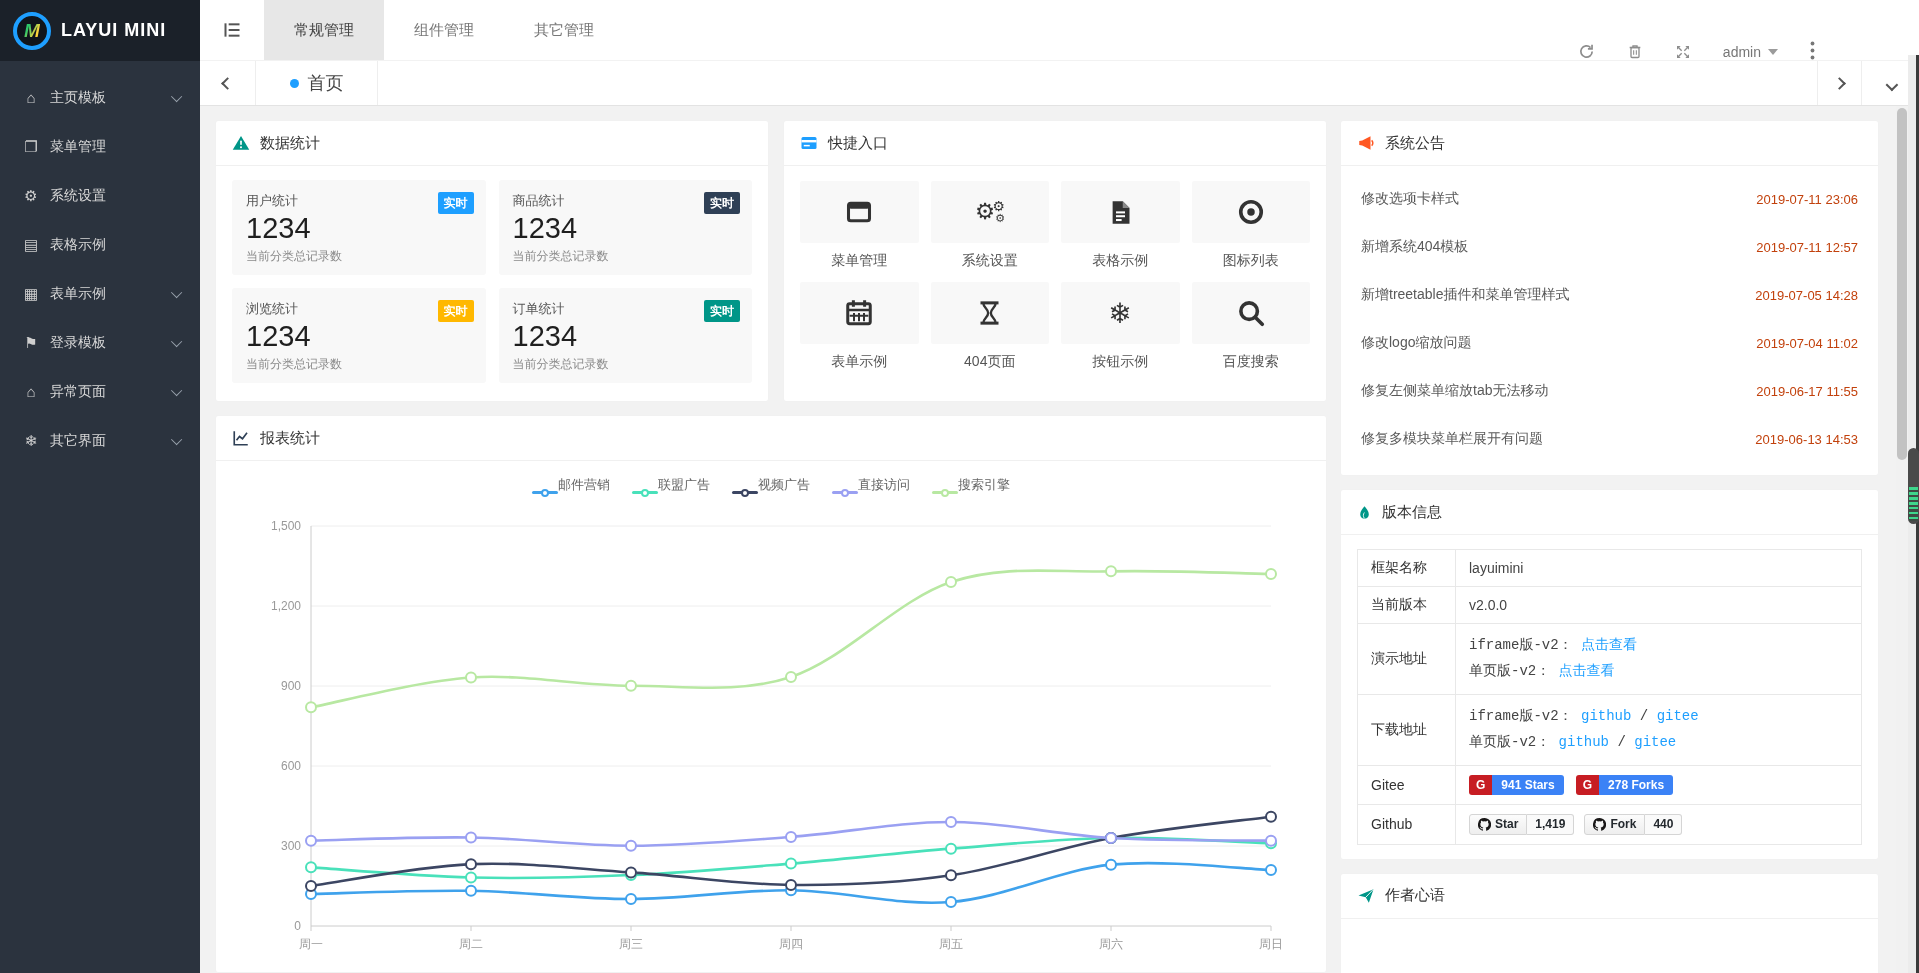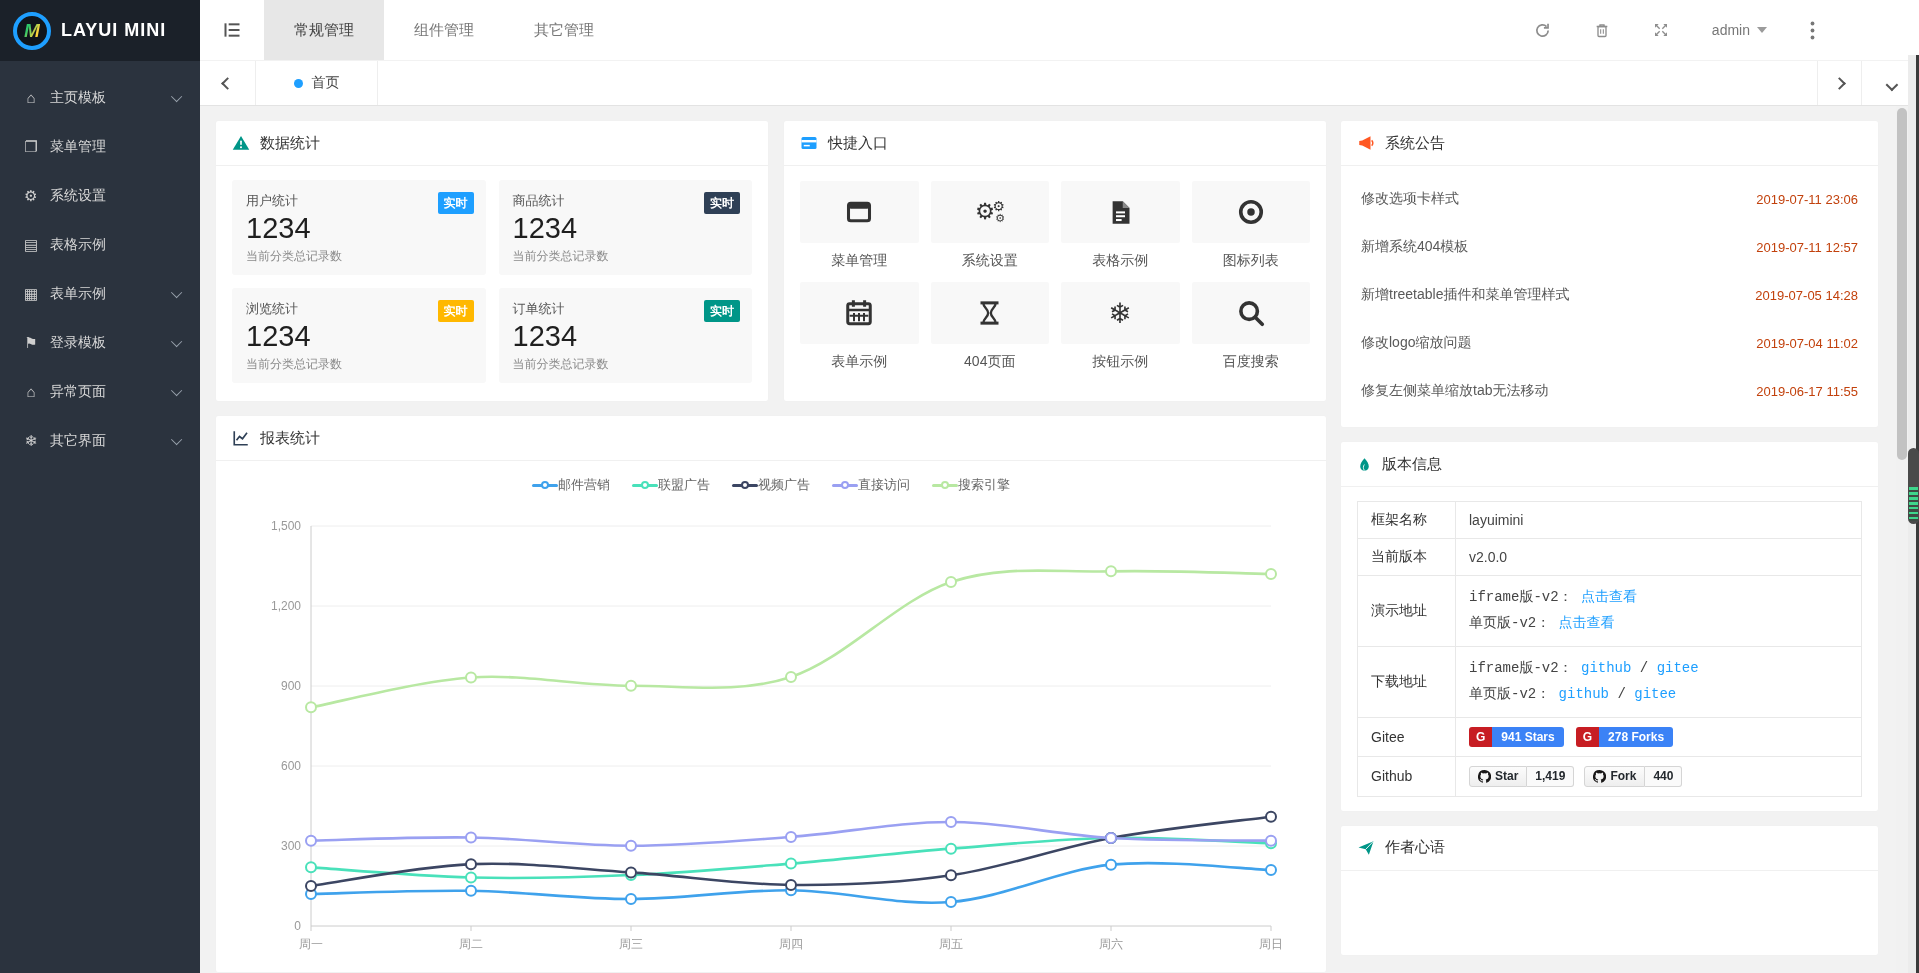--- a/index.html
+++ b/index.html
@@ -20,29 +20,29 @@
   .mi-label { flex:1; }
   .mi-chev { width:8px; height:8px; border-left:1.6px solid #98a1ac; border-bottom:1.6px solid #98a1ac; transform:rotate(-45deg) translateY(-2px); }
 
   
   .main { flex:1; display:flex; flex-direction:column; min-width:0; }
   .topbar { height:61px; background:#fff; display:flex; align-items:stretch; flex-shrink:0; border-bottom:1px solid #f2f2f2; }
   .burger { width:64px; display:flex; align-items:center; justify-content:center; cursor:pointer; }
   .top-tabs { display:flex; }
   .top-tab { padding:0 30px; display:flex; align-items:center; font-size:15px; color:#777; cursor:pointer; }
   .top-tab.active { background:#e7e7e7; color:#444; }
-  .top-right { margin-left:auto; display:flex; align-items:center; gap:43px; padding-right:104px; }
+  .top-right { margin-left:auto; display:flex; align-items:flex-end; gap:32px; padding-right:104px; }
   .tb-icon { display:flex; align-items:center; cursor:pointer; }
   .admin-wrap { display:flex; align-items:center; gap:7px; cursor:pointer; }
   .admin-name { font-size:14px; color:#777; }
 
   .tabbar { height:45px; background:#fff; border-bottom:1px solid #e3e3e3; display:flex; align-items:stretch; flex-shrink:0; }
   .tbb { display:flex; align-items:center; justify-content:center; cursor:pointer; }
   .tb-left { width:56px; border-right:1px solid #eee; }
-  .tb-home { width:122px; border-right:1px solid #eee; gap:9px; font-size:14px; color:#444; }
+  .tb-home { width:122px; border-right:1px solid #eee; gap:9px; font-size:18px; color:#444; }
   .dot { width:9px; height:9px; border-radius:50%; background:#1E9FFF; }
   .tb-fill { flex:1; }
   .tb-next { width:44px; border-left:1px solid #eee; }
   .tb-down { width:58px; border-left:1px solid #eee; }
   .chev { width:9px; height:9px; border-left:2px solid #555; border-bottom:2px solid #555; display:inline-block; }
   .chev.left  { transform:rotate(45deg); }
   .chev.right { transform:rotate(225deg); }
   .chev.down  { transform:rotate(-45deg) translateY(2px); }
 
   .content { flex:1; padding:14px 0 0 15px; display:flex; gap:13px; overflow:hidden; }
@@ -64,21 +64,21 @@
   .stat-badge { position:absolute; top:12px; right:12px; color:#fff; font-size:12px; font-weight:bold; padding:2.5px 6px; border-radius:2px; }
 
   .quick-grid { display:grid; grid-template-columns:repeat(4,1fr); gap:12px; padding:15px 16px; }
   .q-cell { text-align:center; cursor:pointer; }
   .q-box { background:#f8f8f8; height:62px; display:flex; align-items:center; justify-content:center; border-radius:2px; }
   .q-label { font-size:14px; color:#555; margin-top:9px; }
 
   
   .chart-card { flex:1; display:flex; flex-direction:column; overflow:hidden; }
   .legend { display:flex; justify-content:center; align-items:center; gap:22px; padding:15px 0 2px; font-size:13px; color:#666; }
-  .lg-item { display:flex; align-items:center; cursor:pointer; }
+  .lg-item { display:flex; align-items:flex-end; cursor:pointer; }
   .lg-line { display:inline-block; width:26px; height:3px; border-radius:2px; position:relative; }
   .lg-ring { position:absolute; left:50%; top:50%; transform:translate(-50%,-50%); width:8px; height:8px; border:2px solid; border-radius:50%; background:#fff; }
   .chart-wrap { padding:0 15px; }
 
   
   .notice-list { list-style:none; padding:9px 20px 12px; }
   .notice-item { height:48px; display:flex; align-items:center; justify-content:space-between; font-size:14px; color:#595959; cursor:pointer; }
   .notice-date { color:#c2410c; font-size:13px; }
 
   .v-table { width:calc(100% - 32px); margin:14px 16px; border-collapse:collapse; font-size:14px; color:#444; }
@@ -496,20 +496,24 @@
               <span class="notice-date">2019-07-05 14:28</span>
             </li>
             <li class="notice-item">
               <span class="notice-text">修改logo缩放问题</span>
               <span class="notice-date">2019-07-04 11:02</span>
             </li>
             <li class="notice-item">
               <span class="notice-text">修复左侧菜单缩放tab无法移动</span>
               <span class="notice-date">2019-06-17 11:55</span>
             </li>
+            <li class="notice-item">
+              <span class="notice-text">修复多模块菜单栏展开有问题</span>
+              <span class="notice-date">2019-06-13 14:53</span>
+            </li>
           </ul>
       </div>
 
       <div class="card">
         <div class="card-h">
           <svg width="15" height="17" viewBox="0 0 24 24">
               <path d="M12 2C7.5 7 5.2 11 5.2 15a6.8 6.8 0 0 0 13.6 0C18.8 11 16.5 7 12 2z" fill="#009688"></path>
               <path d="M11.5 21c-1.8-3-1.8-6 .3-9" stroke="#fff" stroke-width="1.4" fill="none"></path>
             </svg>
           <span>版本信息</span>

